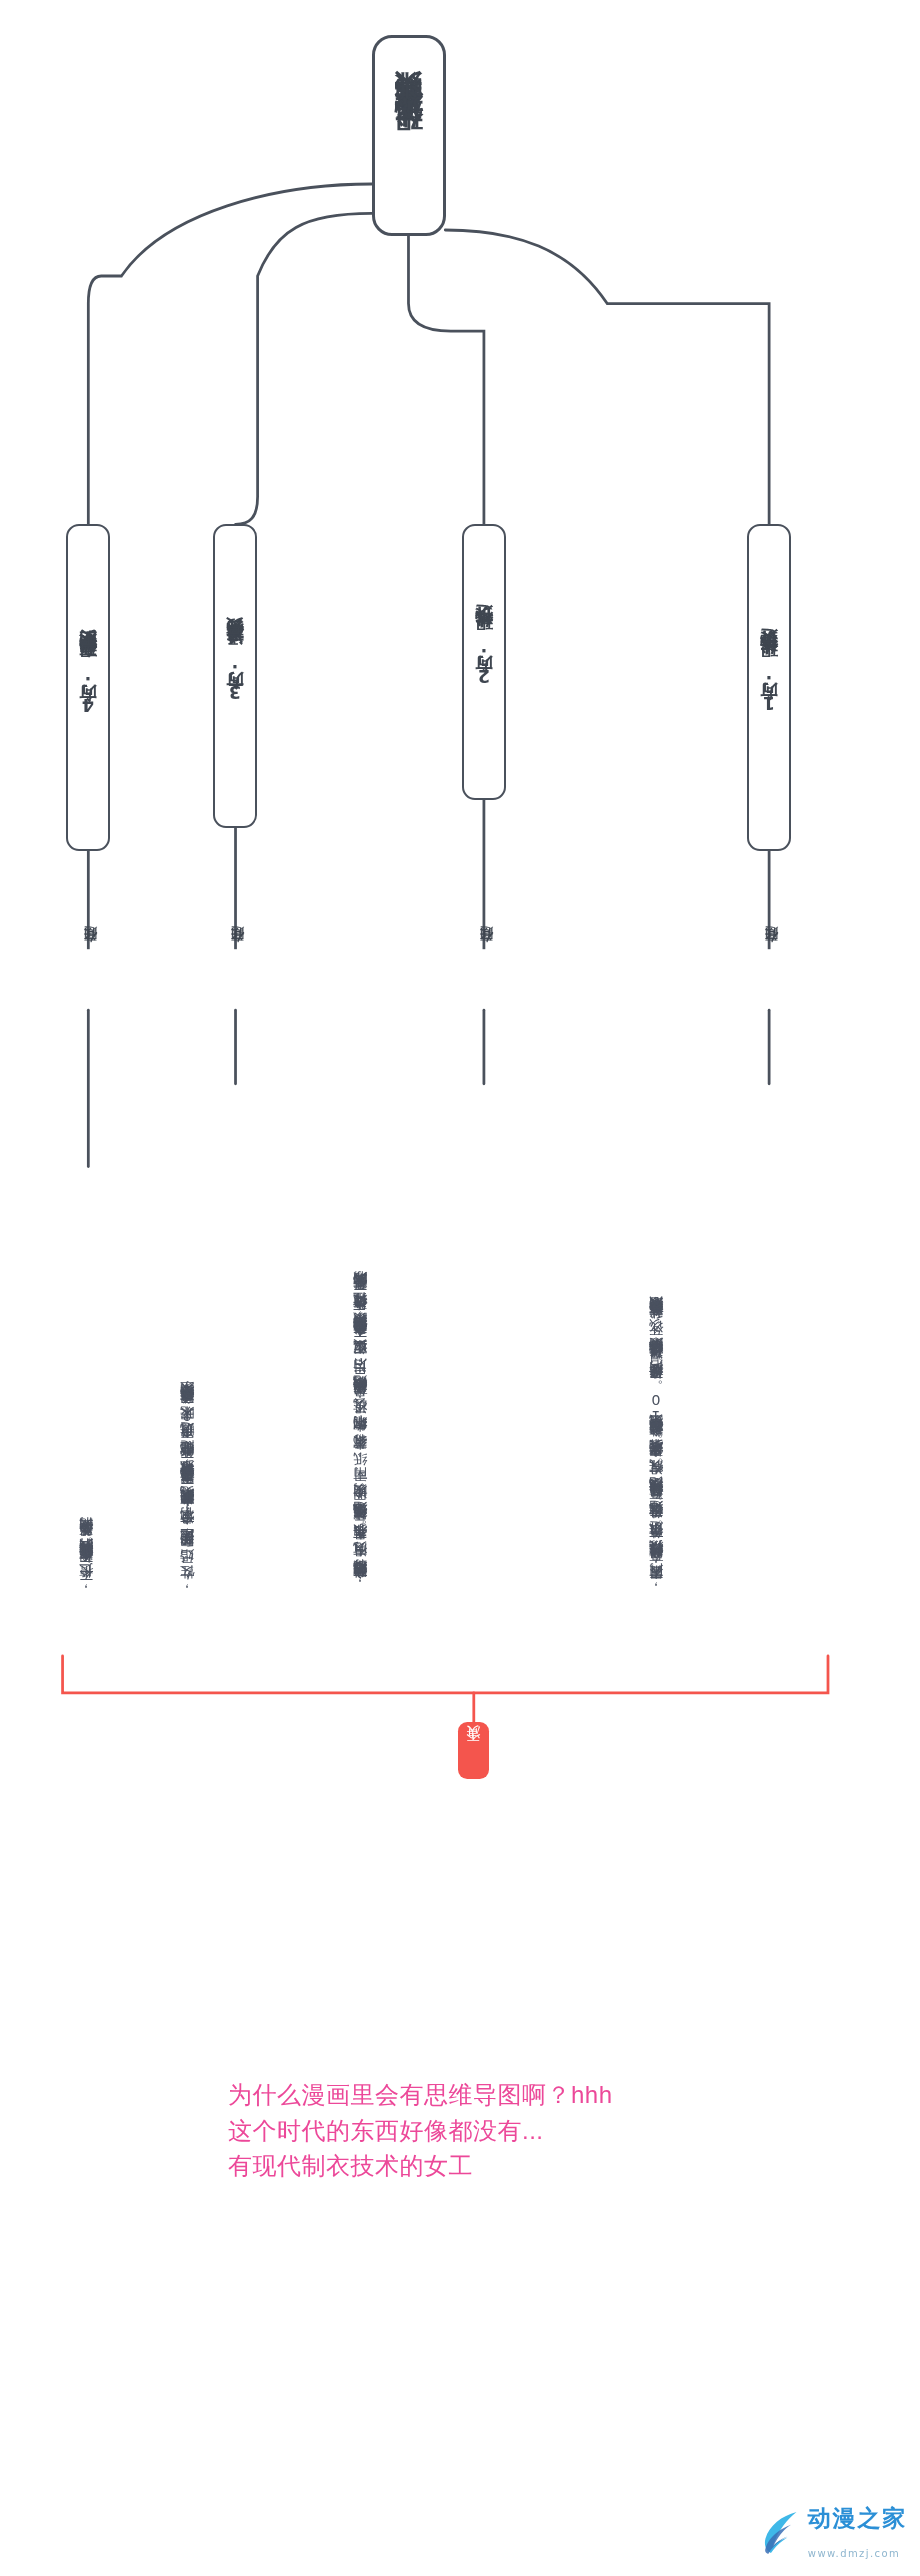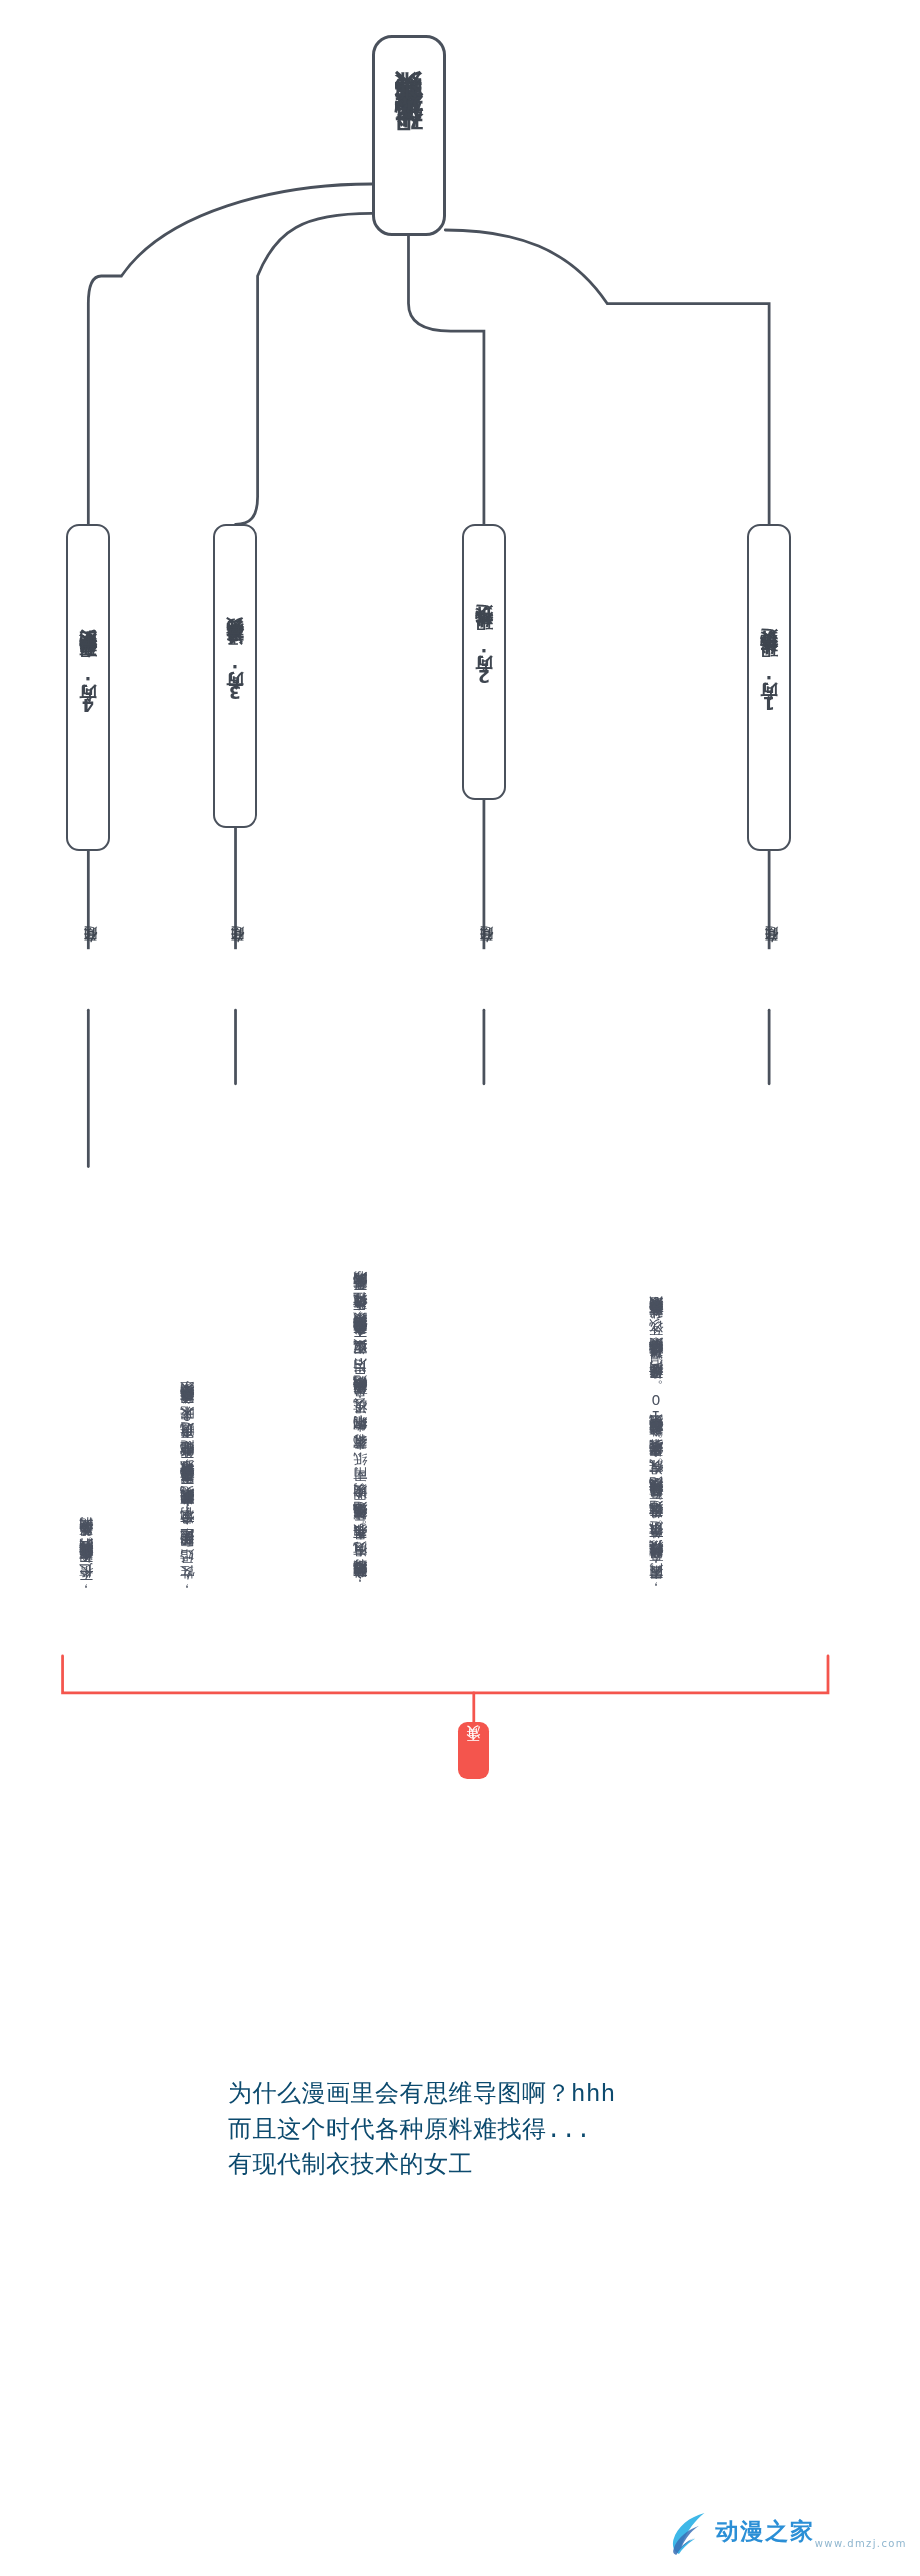--- a/index.html
+++ b/index.html
@@ -144,37 +144,38 @@
   }
 
   
   #bottom-text {
     position: absolute;
     left: 228px;
     top: 2077px;
     width: 644px;
     font-size: 24px;
     line-height: 1.48;
-    color: #0c4a6e;
+    color: #ec4899;
     letter-spacing: 0.5px;
-    font-family: Liberation Mono, monospace;
+    font-family: Liberation Sans, sans-serif;
   }
   #bottom-text div { white-space: nowrap; }
 
   
   #watermark {
     position: absolute;
     right: 13px;
     bottom: 16.6px;
     display: flex;
     align-items: center;
     gap: 5.5px;
   }
   #watermark .wm-text-wrap {
     display: flex;
+    flex-direction: column;
     align-items: flex-start;
     line-height: 1;
   }
   #watermark .wm-title {
     font-size: 23px;
     font-weight: bold;
     color: #2b8fd6;
     letter-spacing: 1.8px;
   }
   #watermark .wm-url {
@@ -240,21 +241,21 @@
   <span class="sub-label" id="sublabel-4">存在问题</span>
   <div class="detail" id="detail-4">不擅长，相信不会有人看得上我这种没有经验的人的。羡慕服装专业的大佬们。</div>
 
   <div id="veto-badge">
     <span class="node-label">否决</span>
   </div>
 </div>
 
 <div id="bottom-text">
   <div>为什么漫画里会有思维导图啊？hhh</div>
-  <div>而且这个时代各种原料难找得...</div>
+  <div>这个时代的东西好像都没有...</div>
   <div>有现代制衣技术的女工</div>
 </div>
 
 <div id="watermark">
   <span>
     <svg width="42" height="46" viewBox="0 0 46 50" fill="none">
       <path d="M40 3 C24 7 10 18 6 32 C4 40 7 46 12 48 C16 42 22 36 30 31 C24 33 18 36 14 41 C18 27 28 12 40 3 Z" fill="#3fb8e8"></path>
       <path d="M34 17 C20 22 9 32 6 43 C5 46 6 48 9 49 C13 42 20 35 30 30 C25 32 19 35 15 40 C19 31 26 22 34 17 Z" fill="#3a6fb5" opacity="0.85"></path>
     </svg>
   </span>

